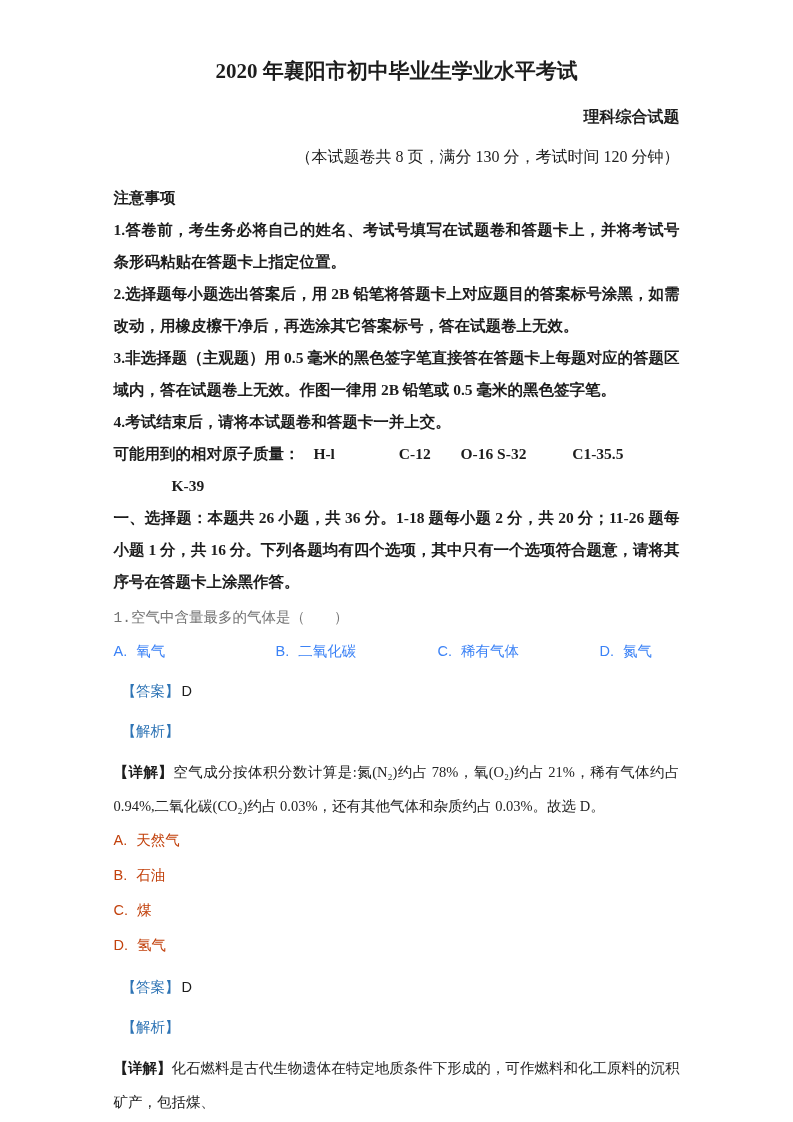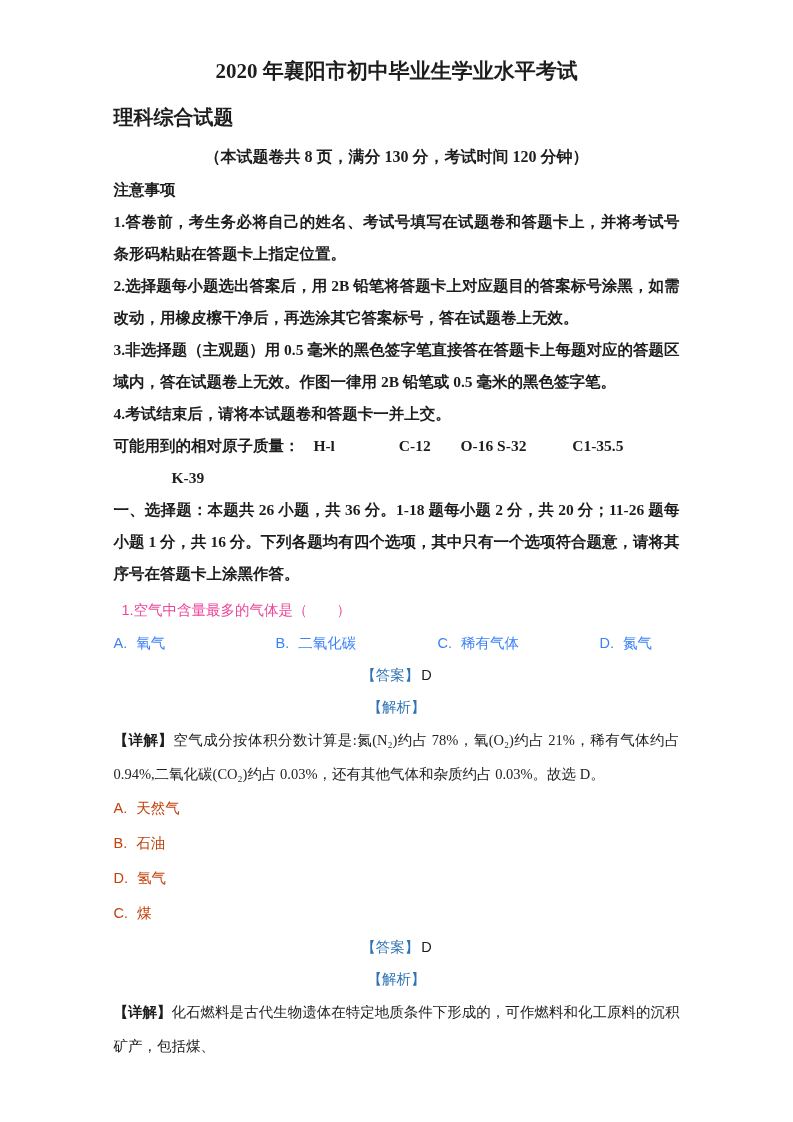--- a/index.html
+++ b/index.html
@@ -17,76 +17,75 @@
   }
   .title {
     margin: 0 0 16px 0;
     text-align: center;
     font-size: 21px;
     line-height: 30px;
     font-weight: bold;
   }
   .subtitle {
     margin: 0 0 10px 0;
-    text-align: left;
-    font-size: 20px;
+    text-align: right;
+    font-size: 16px;
     line-height: 30px;
     font-weight: bold;
   }
   .meta {
-    margin: 0 0 2px 0;
-    text-align: center;
+    margin: 0 0 10px 0;
+    text-align: right;
     font-size: 16px;
     line-height: 30px;
-    font-weight: bold;
+    font-weight: normal;
   }
   .bold-block {
     font-weight: bold;
     font-size: 15.5px;
     line-height: 32px;
   }
   p.flow { margin: 0; text-align: justify; }
   p.noj { margin: 0; }
   .atomic { font-weight: bold; font-size: 15.5px; line-height: 32px; }
   .atomic .v { display: inline-block; }
   .g1 { margin-left: 10px; }
   .g2 { margin-left: 60px; }
   .g3 { margin-left: 26px; }
   .g4 { margin-left: 42px; }
   .g5 { margin-left: 58px; }
   .h2 { margin-left: 30px; }
   .h3 { margin-left: 26px; }
 
   .qa { font-size: 14.5px; }
   .stem {
-    margin: 4px 0 0 8px;
+    margin: 4px 0 0 0;
     line-height: 33px;
-    font-family: Liberation Sans, sans-serif;
-    color: #ec4899;
+    font-family: Liberation Mono, monospace;
+    color: #737373;
   }
   .opts-row {
     display: flex;
     line-height: 32px;
     font-family: Liberation Sans, sans-serif;
     color: #3b82f6;
   }
   .opts-row .opt { width: 162px; }
   .opts-row .opt:last-child { width: auto; }
   .opt .letter { margin-right: 9px; }
   .opts-col {
     font-family: "Liberation Sans", "DejaVu Sans", sans-serif;
     color: #c2410c;
   }
   .opts-col .opt { display: block; line-height: 35px; }
   .ans-line {
-    margin: 0;
+    margin: 8px;
     line-height: 32px;
     font-family: "Liberation Sans", "DejaVu Sans", sans-serif;
     font-size: 14.5px;
-    text-align: center;
   }
   .blue { color: #2e74b5; }
   .ans-letter { color: #1d1d1d; margin-left: 2px; }
   .detail {
     margin: 0;
     line-height: 34px;
     text-align: justify;
     font-size: 14.5px;
     color: #222222;
   }
@@ -140,22 +139,22 @@
     </p>
     <p class="detail">
       <span class="dl">【详解】</span><span>空气成分按体积分数计算是:氮(N₂)约占 78%，氧(O₂)约占 21%，稀有气体约占 0.94%,二氧化碳(CO₂)约占 0.03%，还有其他气体和杂质约占 0.03%。故选 D。</span>
     </p>
   </div>
 
   <div class="qa">
     <div class="opts-col">
       <span class="opt"><span class="letter">A.</span><span>天然气</span></span>
       <span class="opt"><span class="letter">B.</span><span>石油</span></span>
+      <span class="opt"><span class="letter">C.</span><span>煤</span></span>
       <span class="opt"><span class="letter">D.</span><span>氢气</span></span>
-      <span class="opt"><span class="letter">C.</span><span>煤</span></span>
     </div>
     <p class="ans-line">
       <span class="blue">【答案】</span><span class="ans-letter">D</span>
     </p>
     <p class="ans-line">
       <span class="blue">【解析】</span>
     </p>
     <p class="detail">
       <span class="dl">【详解】</span><span>化石燃料是古代生物遗体在特定地质条件下形成的，可作燃料和化工原料的沉积矿产，包括煤、</span>
     </p>

